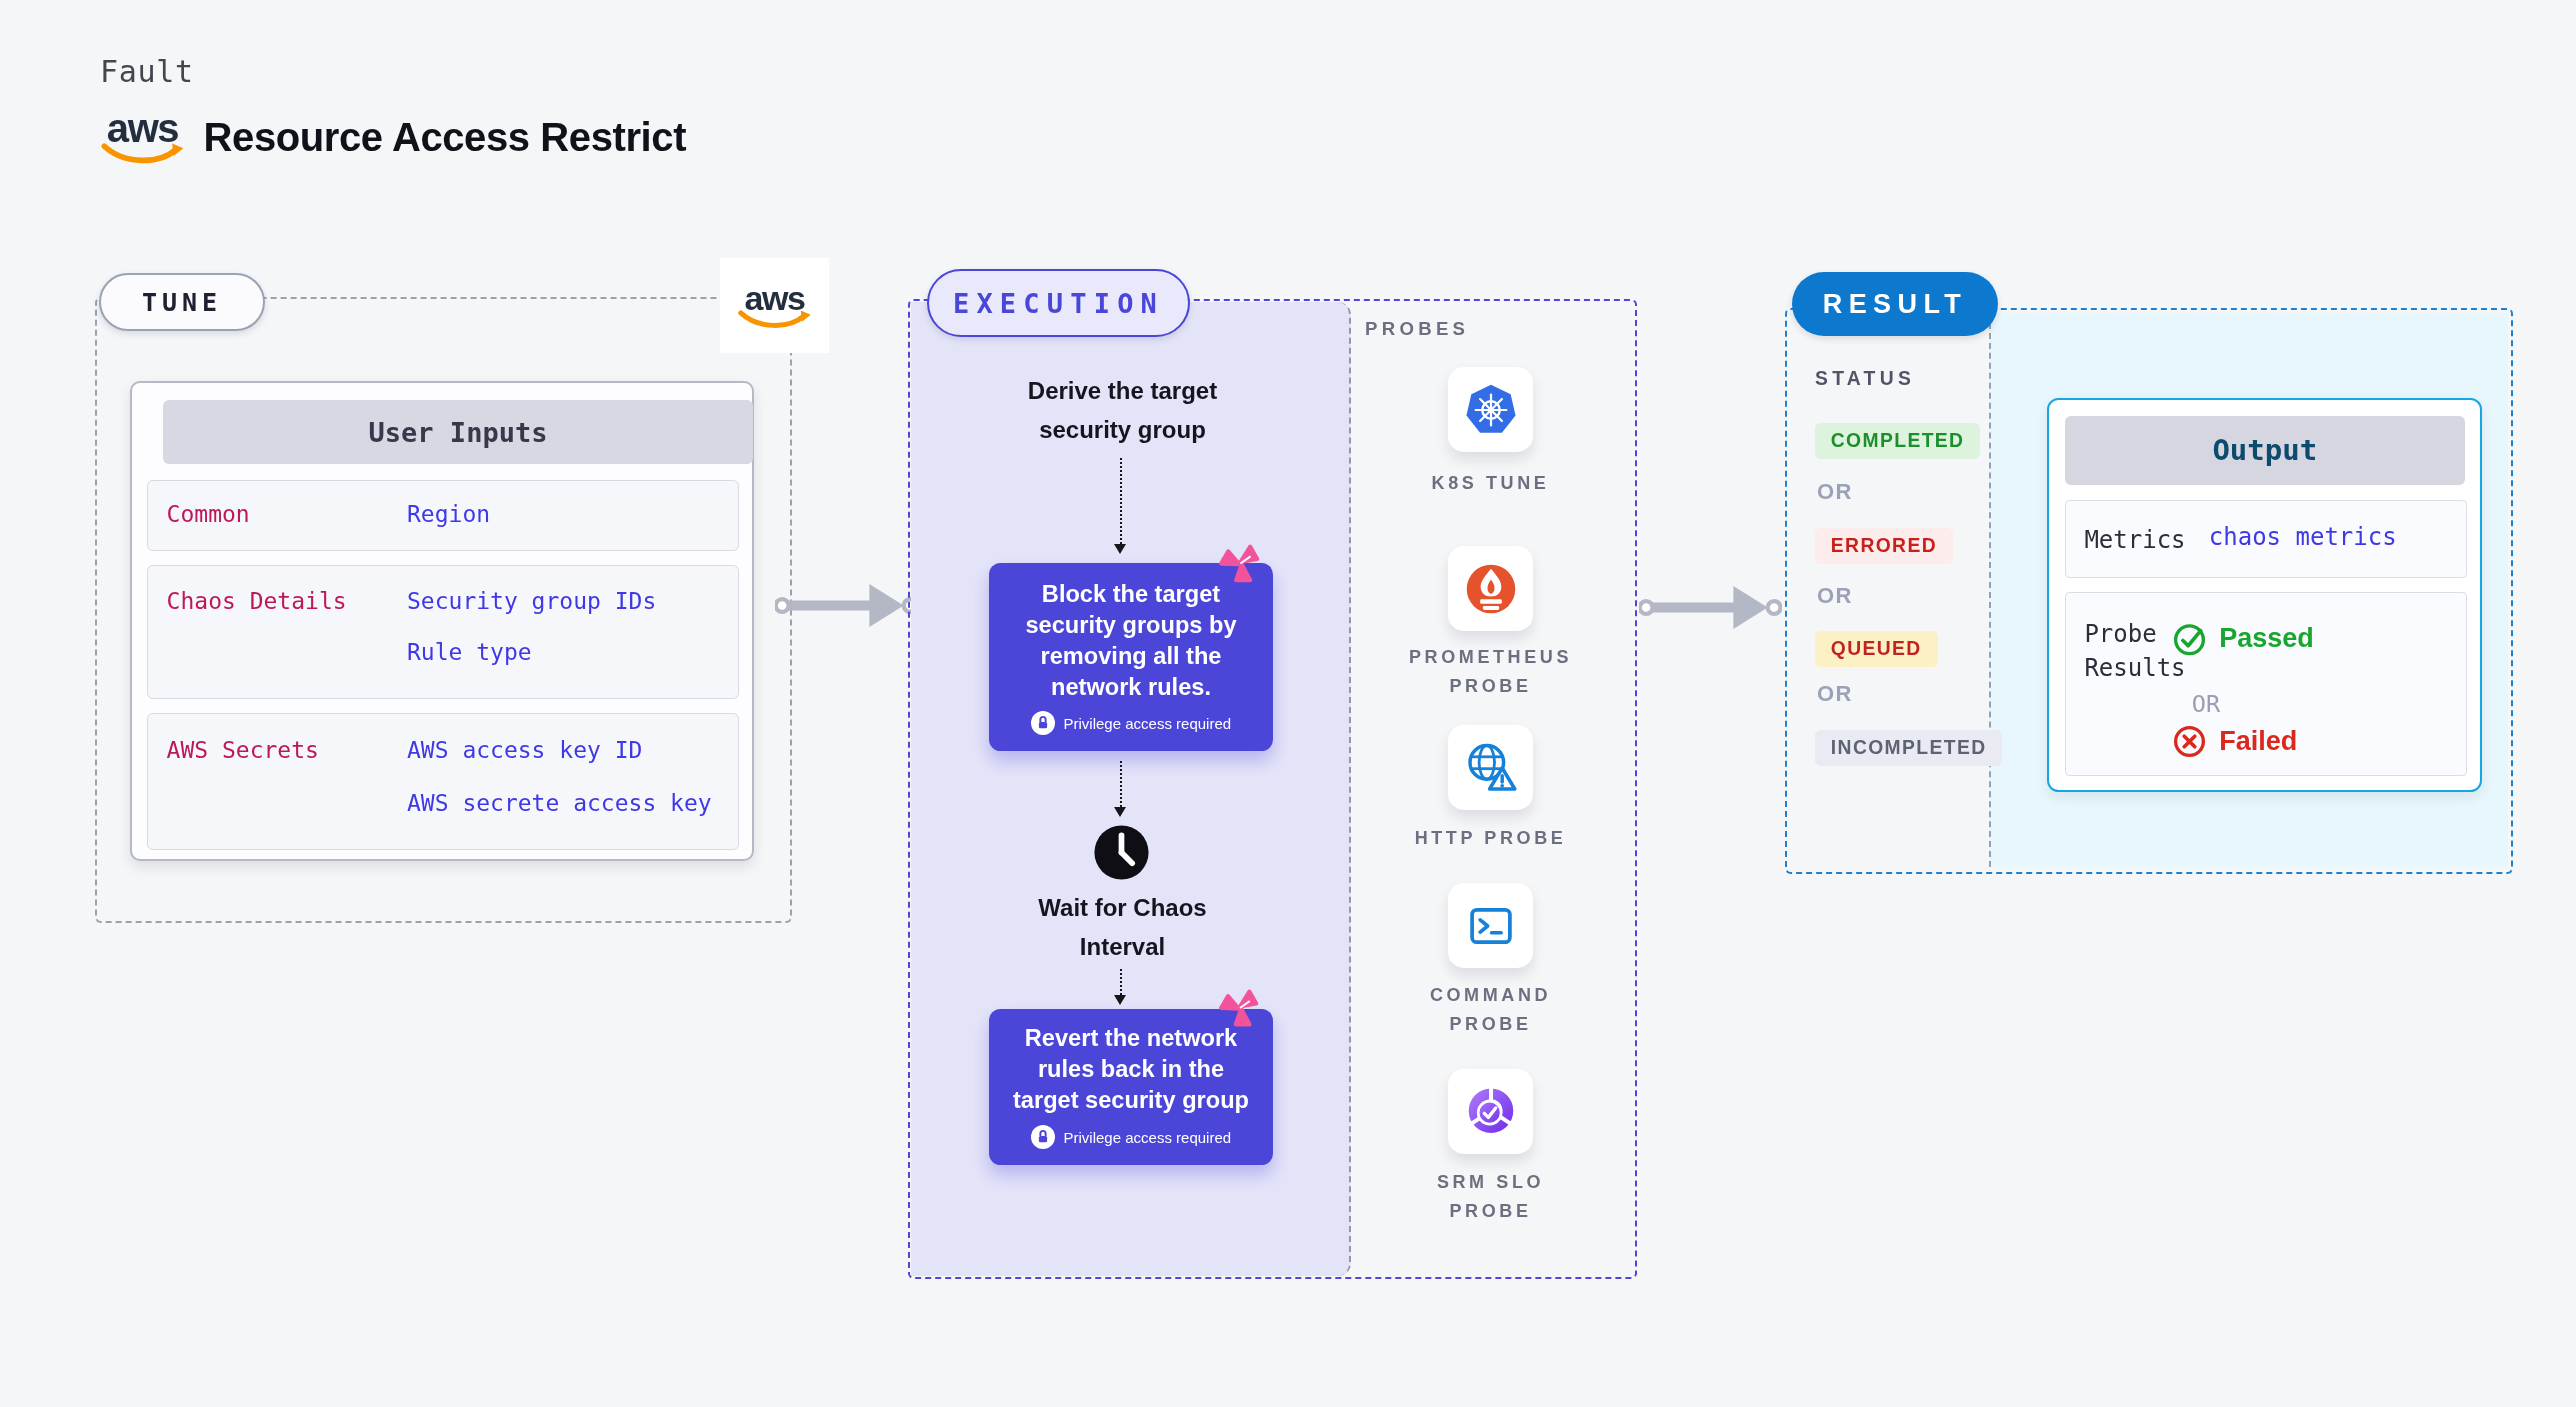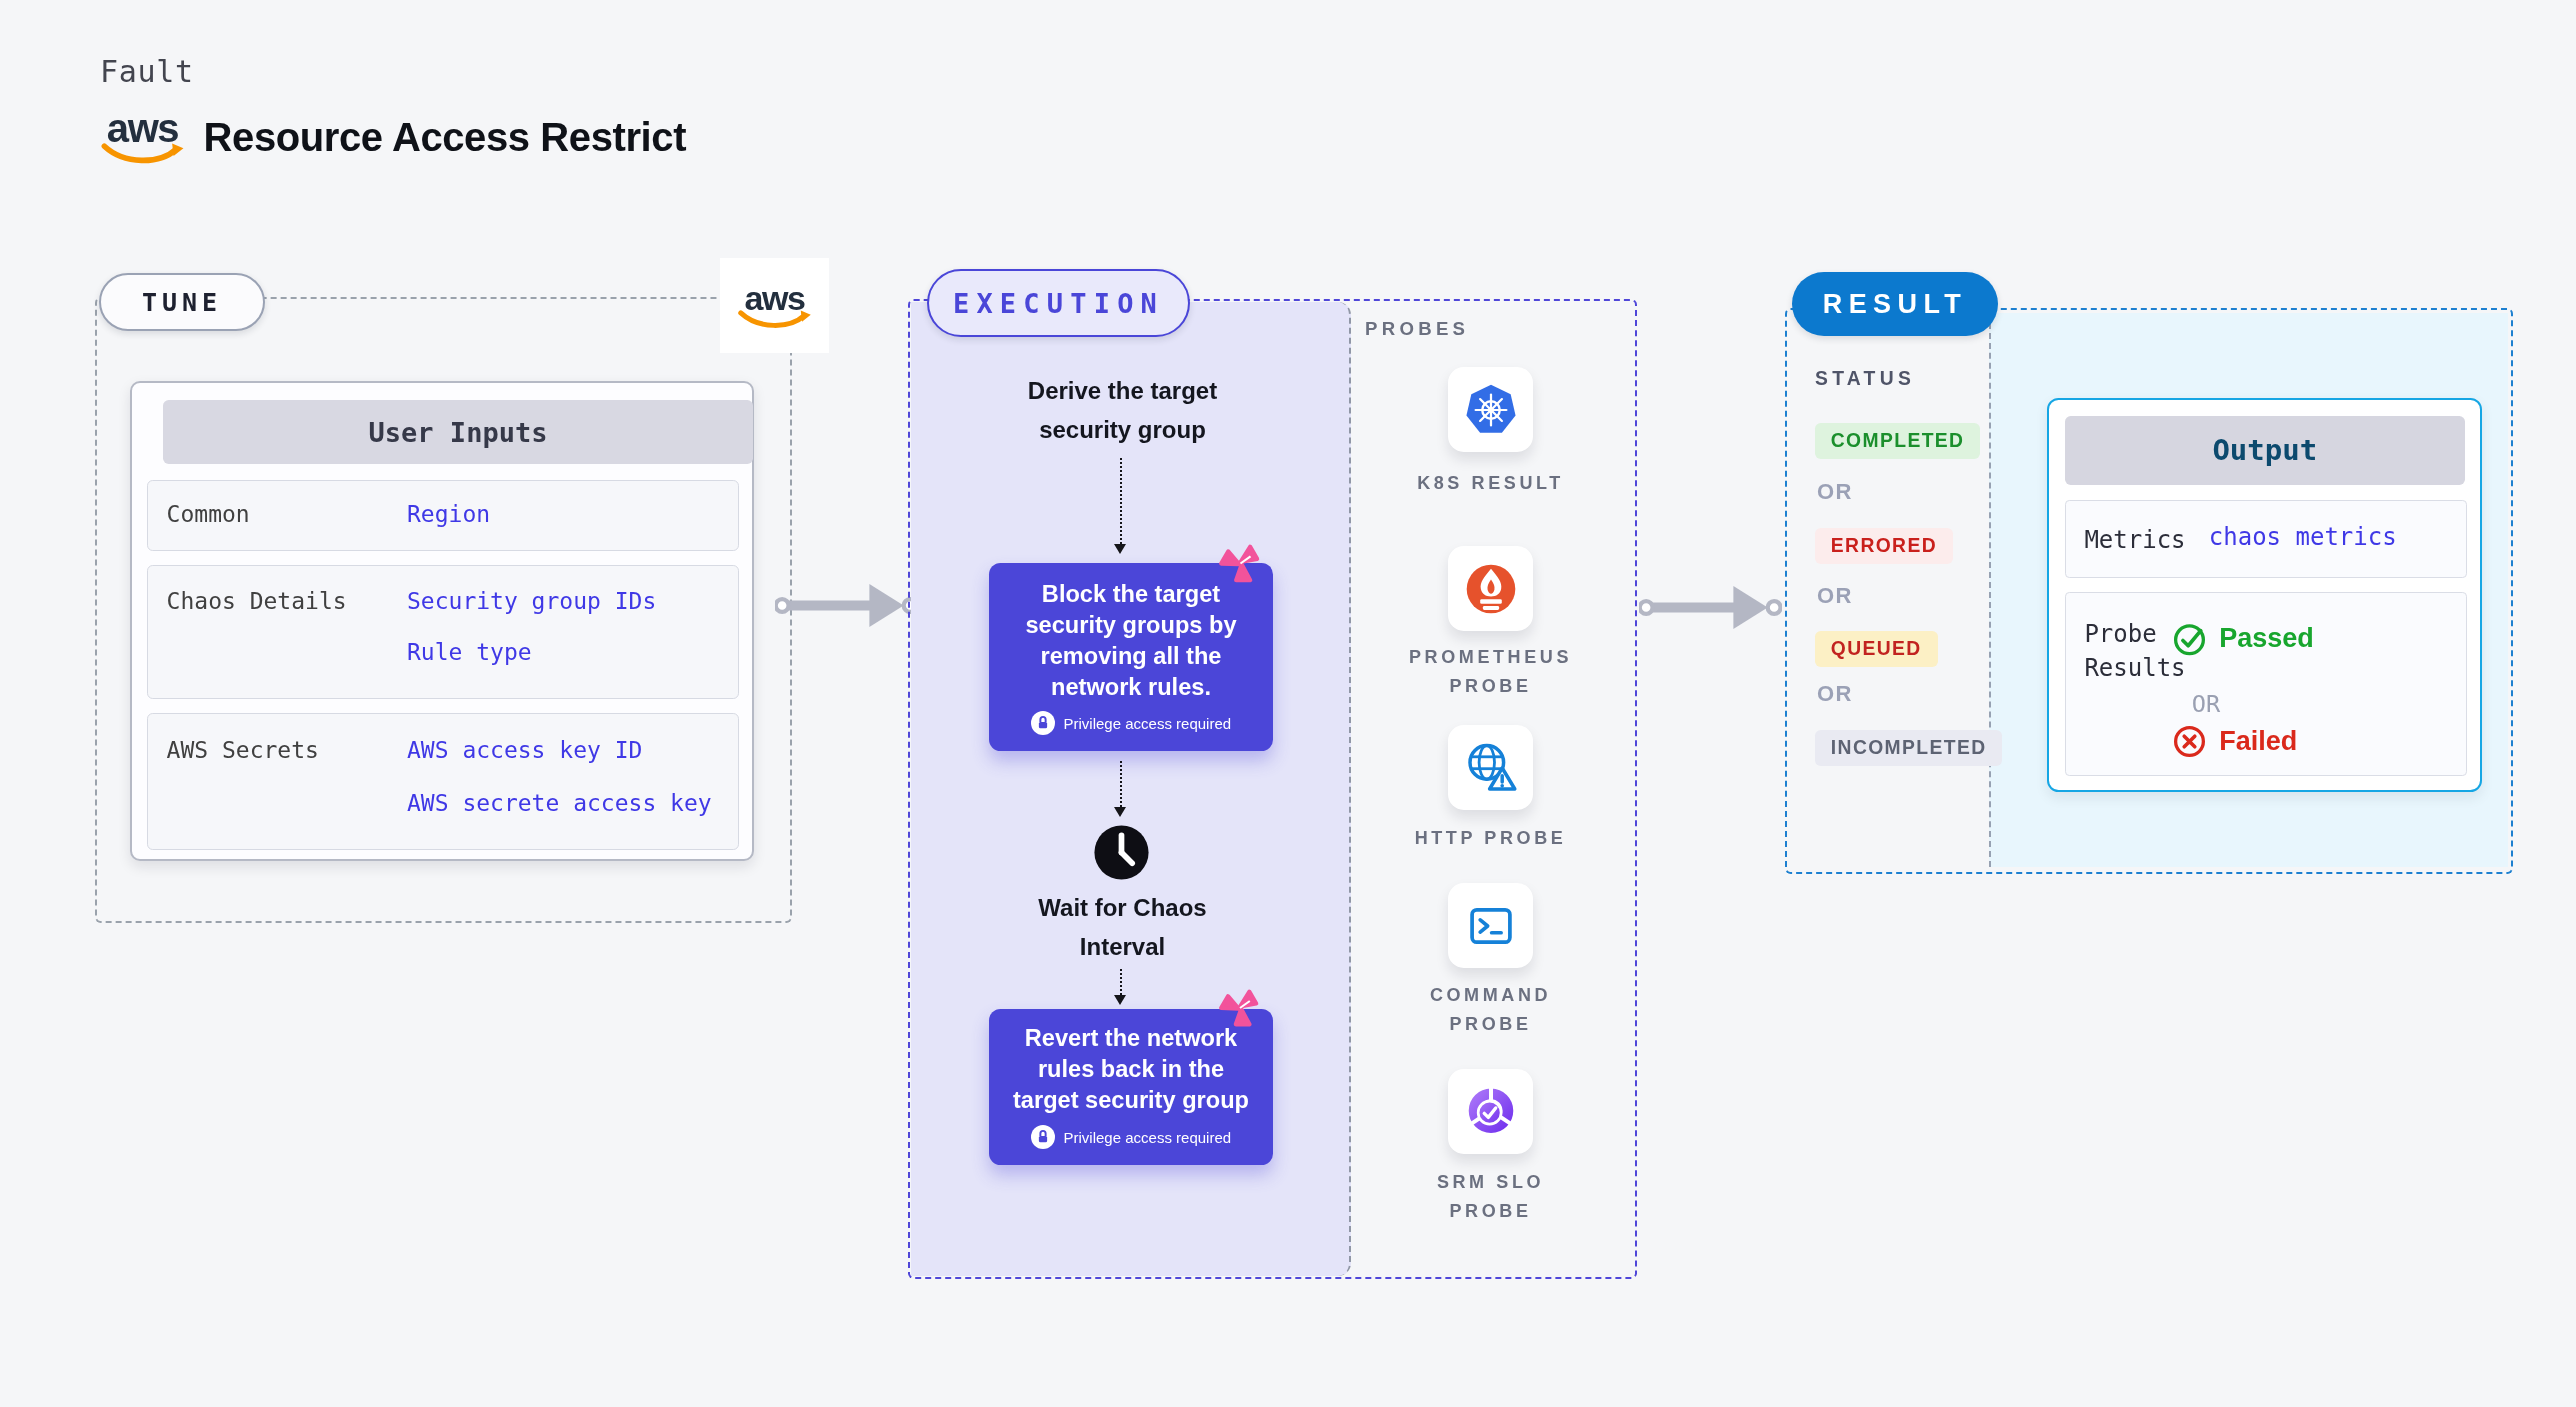--- a/index.html
+++ b/index.html
@@ -47,21 +47,21 @@
   
   .aws-corner{left:720px;top:258px;width:109px;height:95px;background:#ffffff;
     display:flex;align-items:center;justify-content:center;}
 
   
   .ui-card{left:130px;top:381px;width:620px;height:476px;background:#fdfdff;border:2.1px solid #b5b9c5;
     border-radius:10px;box-shadow:0 5.7px 13px rgba(20,24,40,.10);}
   .ui-header{left:31px;top:17px;width:590px;height:64px;background:#d8d8e2;border-radius:5.7px;
     display:flex;align-items:center;justify-content:center;font-size:27px;font-weight:600;color:#363949;}
   .ui-row{background:#f6f7fa;border:1.4px solid #d7dae3;border-radius:5.7px;left:15px;width:590px;}
-  .ui-label{position:absolute;left:18.6px;font-size:23px;color:#404040;}
+  .ui-label{position:absolute;left:18.6px;font-size:23px;color:#be185d;}
   .ui-value{position:absolute;left:259px;font-size:23px;color:#3f38e6;}
 
   
   .flow-text{width:287px;text-align:center;font-size:24px;font-weight:800;color:#14161f;line-height:39px;}
   .vdots{width:0;border-left:2.9px dotted #15151a;}
   .vdots::after{content:"";position:absolute;left:-7.9px;bottom:-11.5px;
     border:6.4px solid transparent;border-top:10px solid #15151a;}
   .chaos-card{width:284px;background:#4b46d8;border-radius:11.5px;color:#ffffff;
     box-shadow:0 10px 17px rgba(75,70,216,.30);}
   .chaos-card .card-lines{text-align:center;font-size:23.6px;font-weight:700;line-height:31px;}
@@ -246,21 +246,21 @@
           <line x1="40" y1="40" x2="55.6" y2="55.6"></line>
         <line x1="40" y1="40" x2="40" y2="62"></line>
           <line x1="40" y1="40" x2="24.4" y2="55.6"></line>
         <line x1="40" y1="40" x2="18" y2="40"></line>
           <line x1="40" y1="40" x2="24.4" y2="24.4"></line>
       </g>
       <circle cx="40" cy="40" r="4" fill="#ffffff"></circle>
     </svg>
   </div>
   <div class="abs probe-label" style="top:469px;">
-    <div>K8S RESULT</div>
+    <div>K8S TUNE</div>
     <div></div>
   </div>
 
   <div class="abs probe-card" style="top:546px;">
     <svg width="54" height="54" viewBox="0 0 80 80">
       <circle cx="40" cy="40" r="36" fill="#e6522c"></circle>
       <path d="M40,10 C50,22 57,30 55,40 C53.5,47.5 48,51 40,51 C32,51 26.5,47.5 25,40 C23,30 30,22 40,10 Z" fill="#ffffff"></path>
       <path d="M40,26 C44,32 46,36 45,41 C44,45 42,47 40,47 C38,47 36,45 35,41 C34,36 36,32 40,26 Z" fill="#e6522c"></path>
       <rect x="24" y="55" width="32" height="7" rx="2" fill="#ffffff"></rect>
       <rect x="28" y="65" width="24" height="6" rx="2" fill="#ffffff"></rect>

